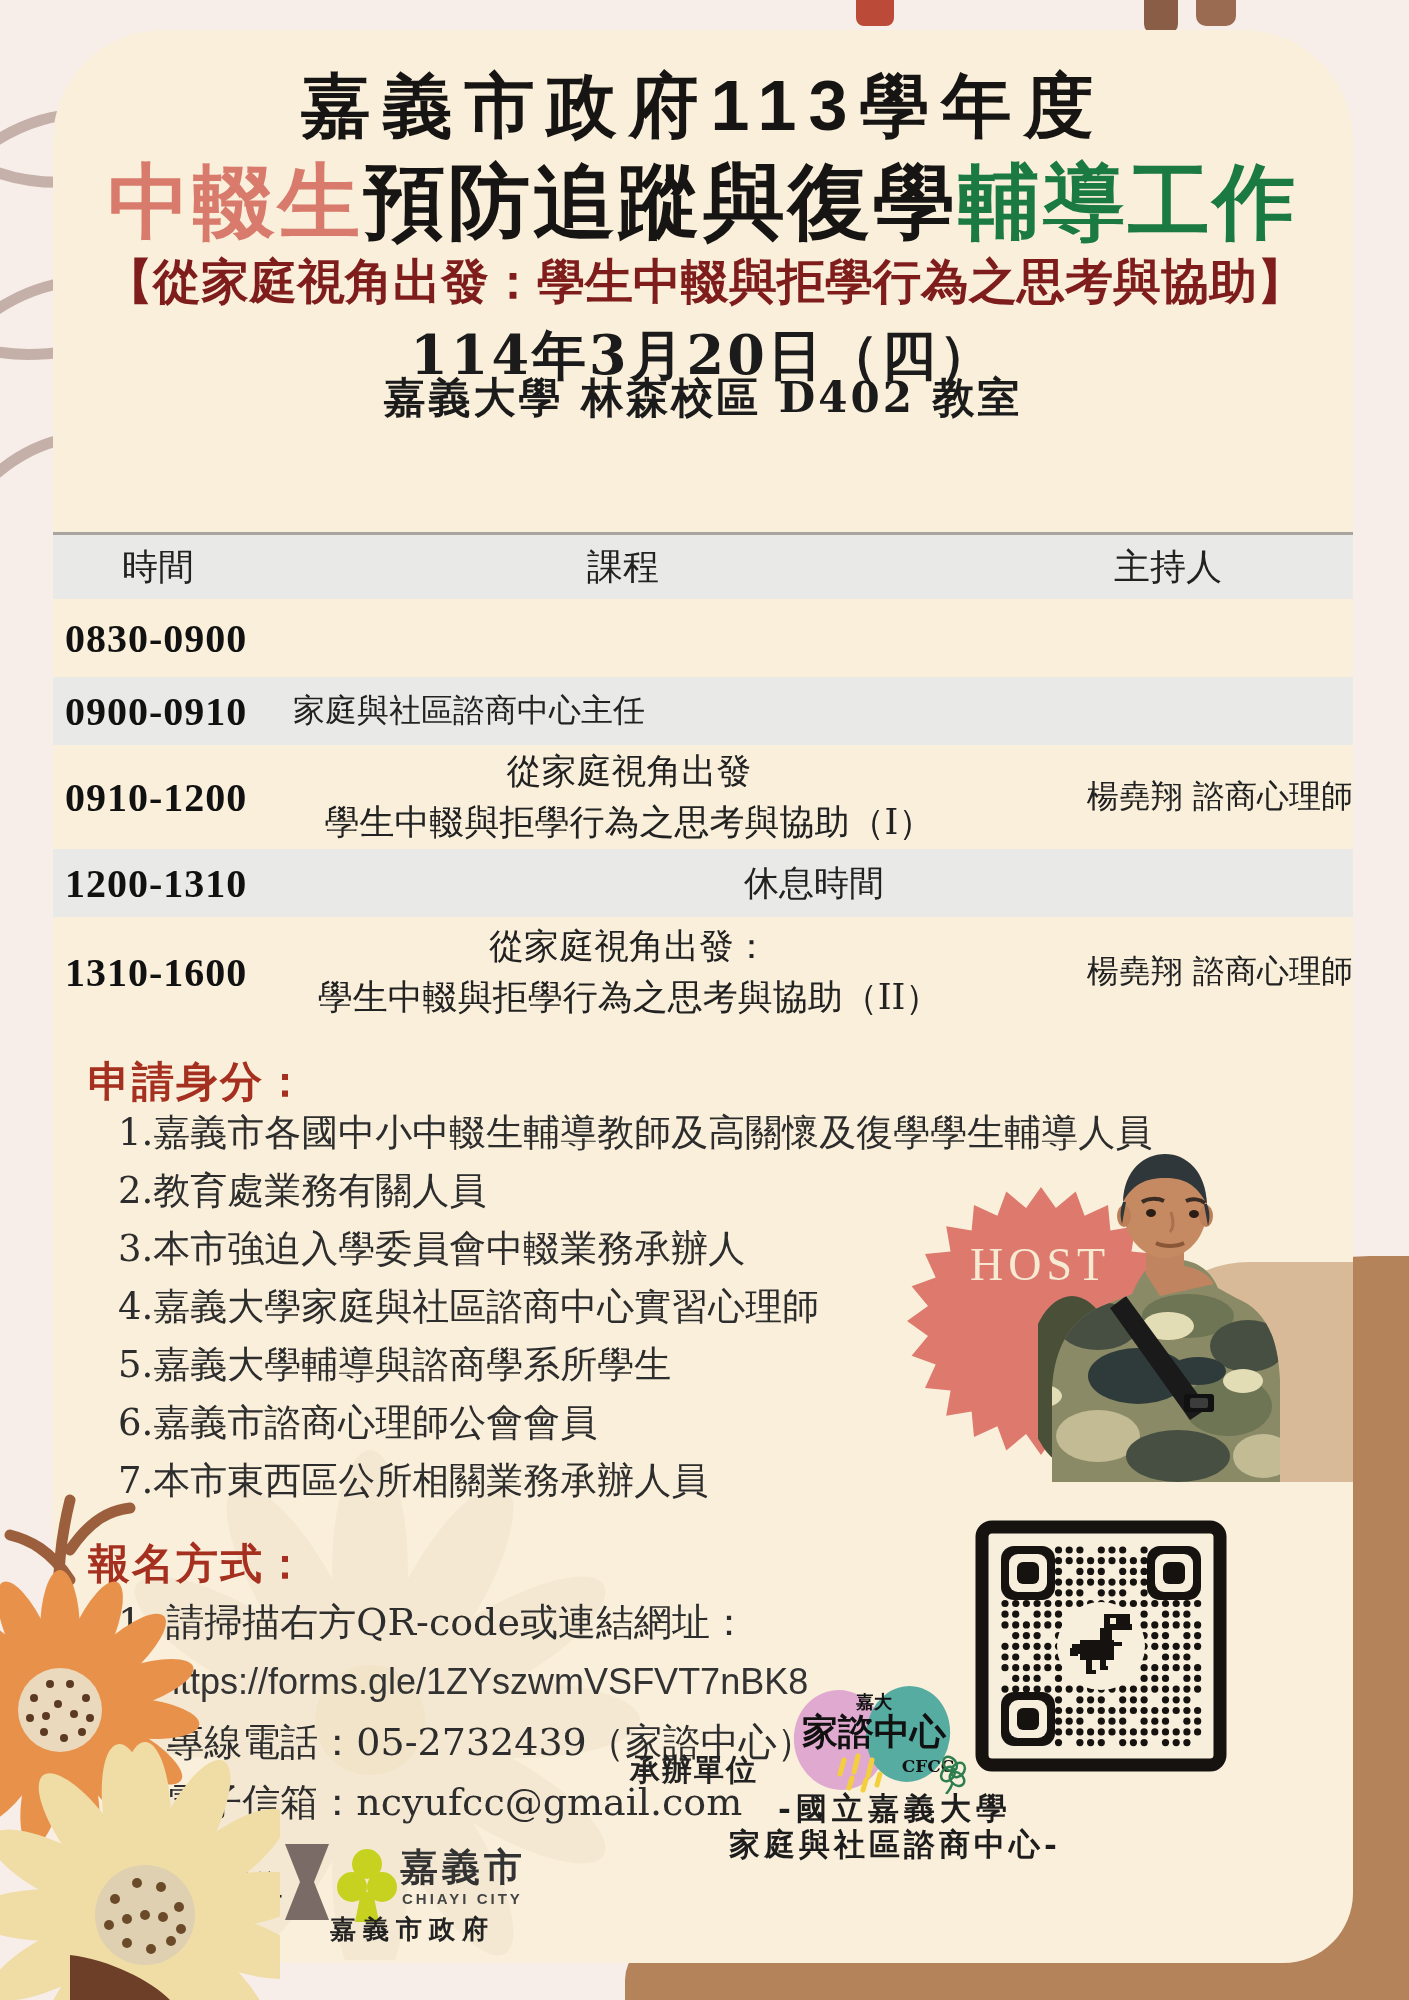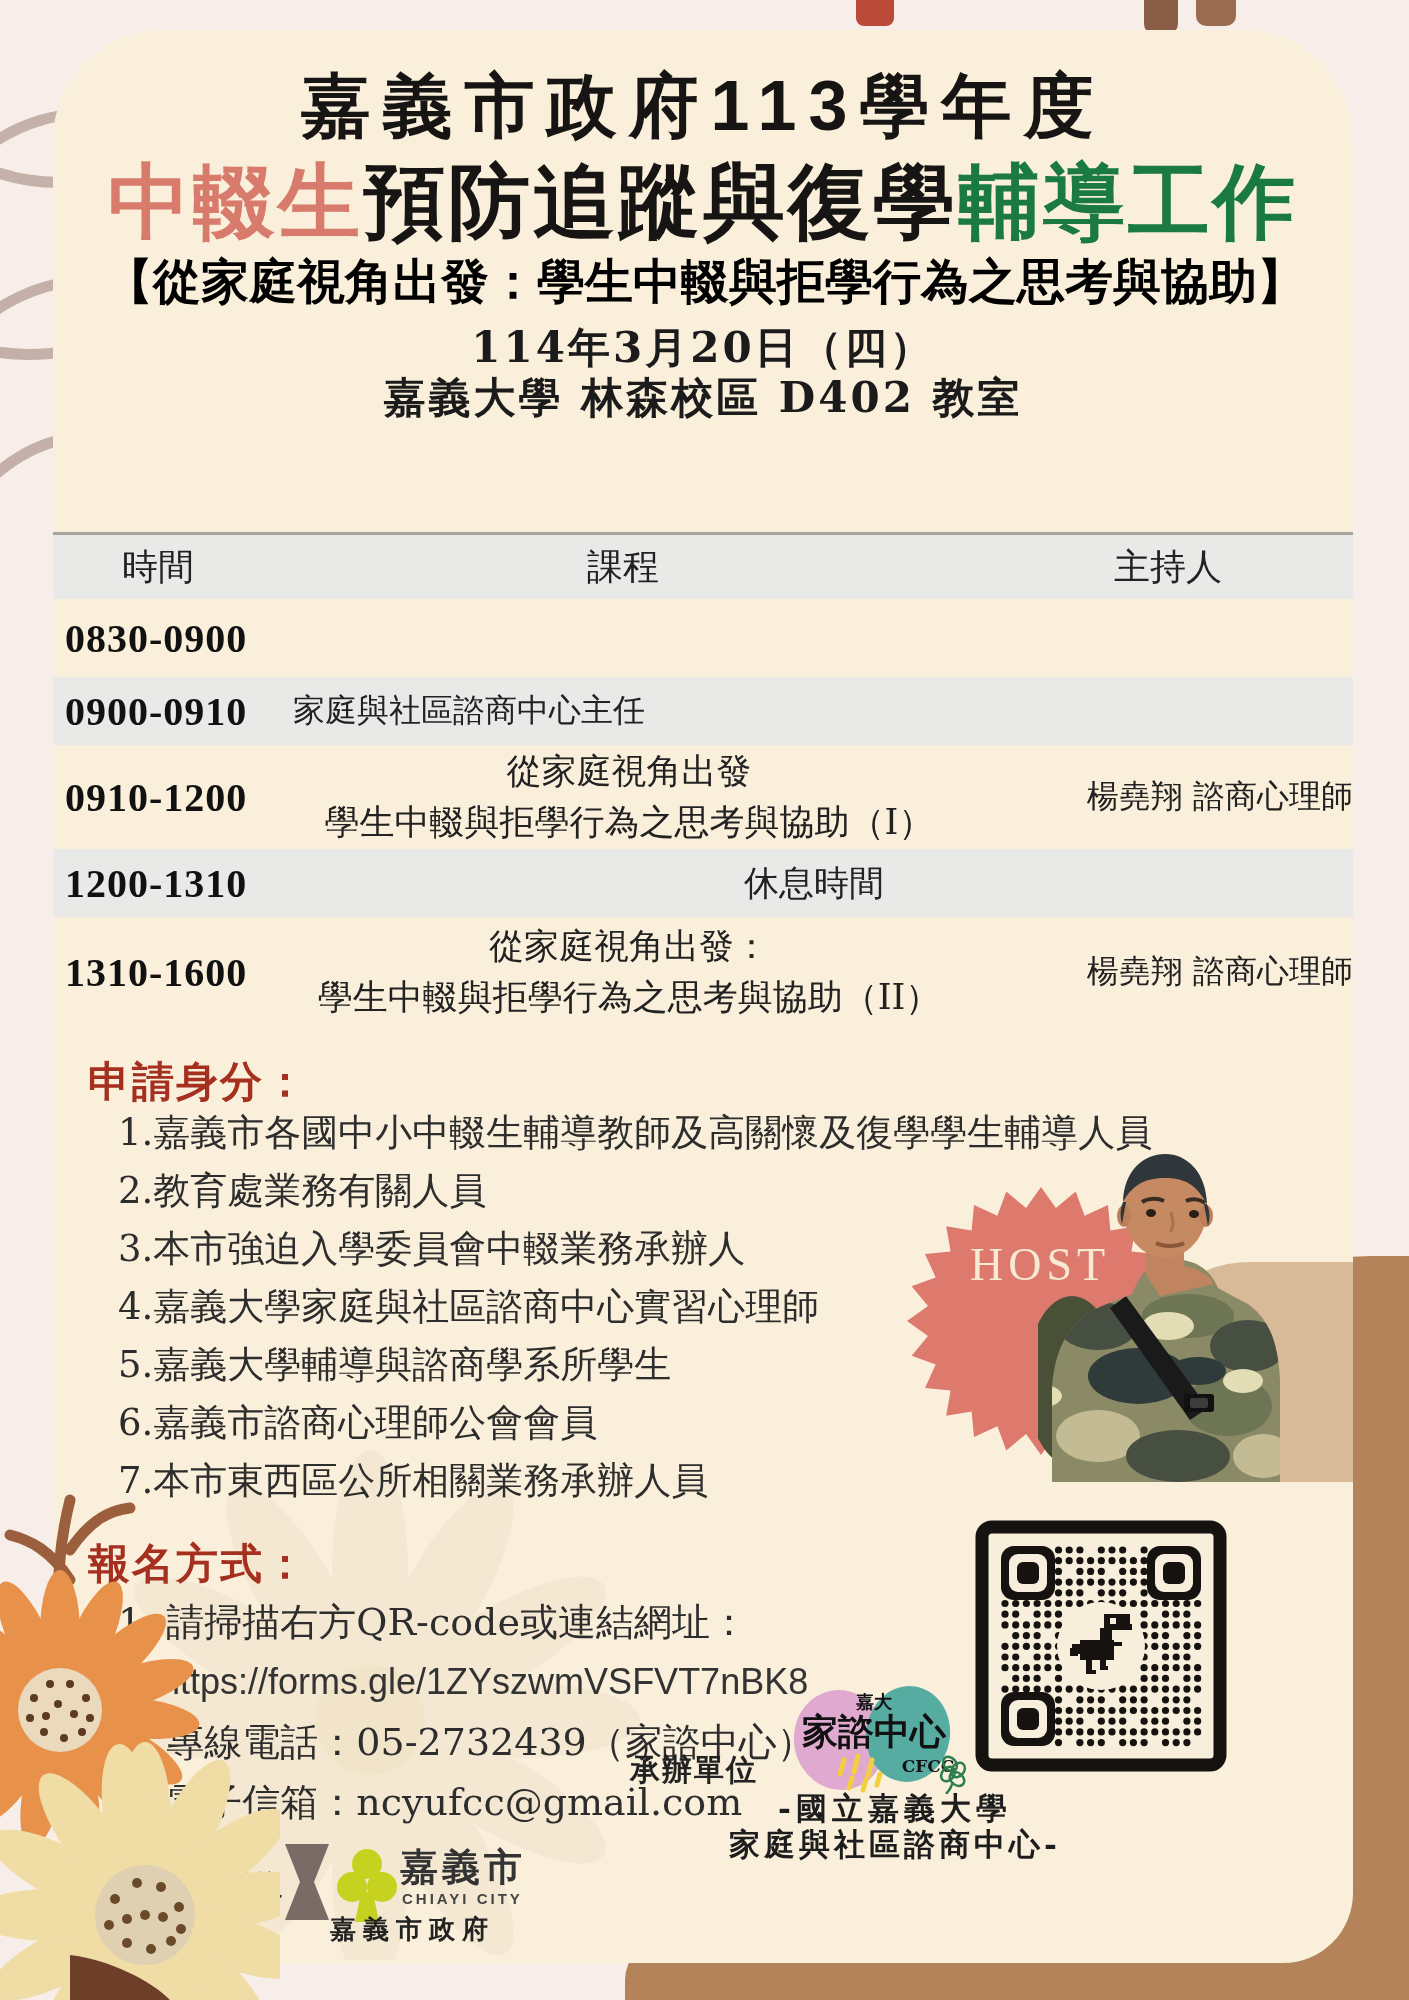--- a/index.html
+++ b/index.html
@@ -20,22 +20,22 @@
   .card{left:53px;top:30px;width:1300px;height:1933px;background:#f9efdb;
         border-radius:110px 110px 70px 70px;}
 
   
   .t1{left:53px;top:60px;width:1300px;text-align:center;font-size:70px;font-weight:800;
       letter-spacing:12px;color:#171513;}
   .t2{left:53px;top:148px;width:1300px;text-align:center;font-size:82px;font-weight:800;
       letter-spacing:3px;color:#171513;white-space:nowrap;}
   .t2 .red{color:#d97b6c;} .t2 .green{color:#1a7a41;}
   .subtitle{left:40px;top:250px;width:1330px;text-align:center;font-size:48px;font-weight:800;
-      letter-spacing:0px;color:#000000;white-space:nowrap;}
-  .dateline{left:53px;top:320px;width:1300px;text-align:center;font-size:42px;font-weight:bold;
+      letter-spacing:0px;color:#7f1d1d;white-space:nowrap;}
+  .dateline{left:53px;top:320px;width:1300px;text-align:center;font-size:54px;font-weight:bold;
       letter-spacing:3px;color:#1b1b1b;font-family:"DejaVu Serif","Liberation Serif",serif;}
   .venueline{left:53px;top:370px;width:1300px;text-align:center;font-size:42px;font-weight:bold;
       letter-spacing:3px;color:#1b1b1b;font-family:"DejaVu Serif","Liberation Serif",serif;}
 
   
   .sched{left:53px;top:532px;width:1300px;font-family:"DejaVu Serif","Liberation Serif",serif;}
   .srow{display:flex;align-items:center;width:100%;}
   .gray{background:#e9e9e8;}
   .sch-header{height:64px;border-top:3px solid #a8a5a0;font-size:36px;color:#222;}
   .c-time{width:210px;text-align:center;flex:none;}

